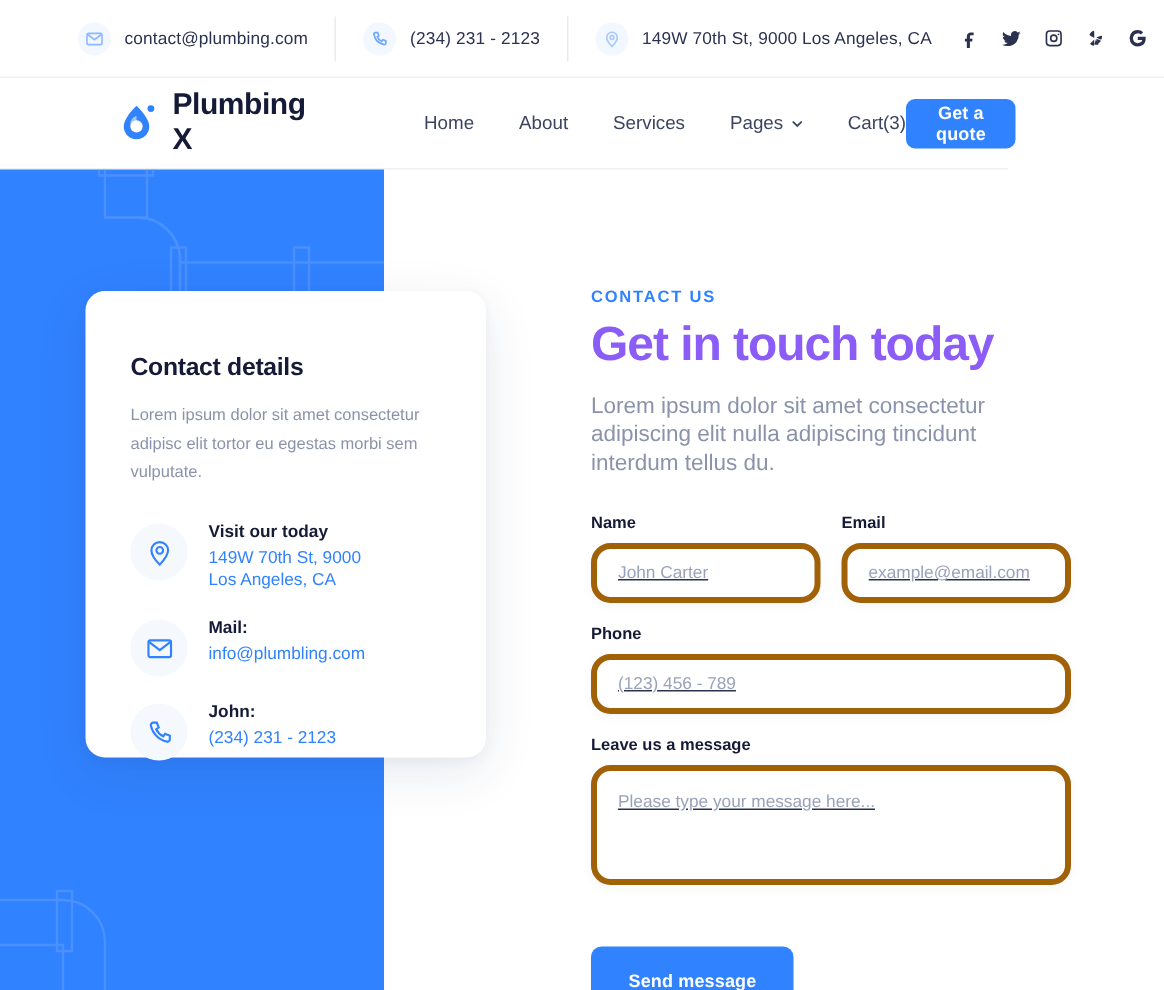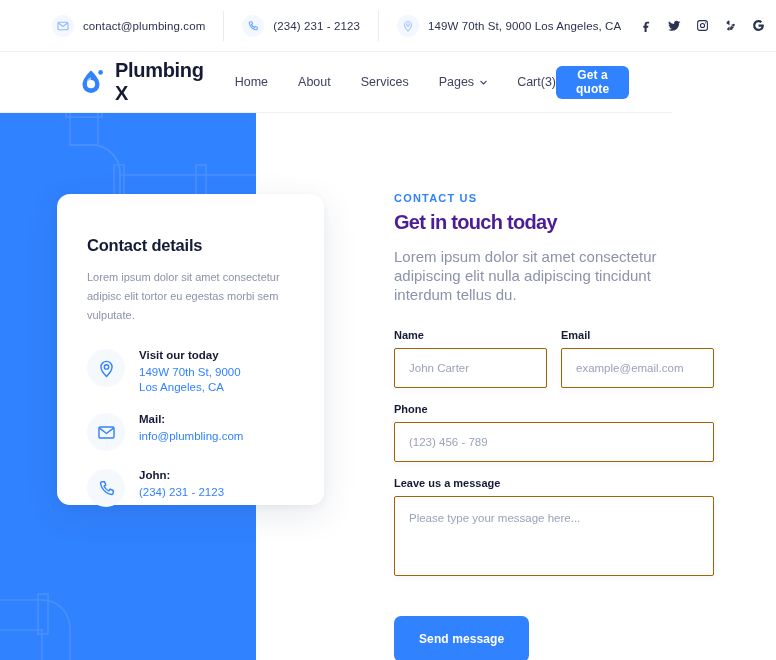--- a/index.html
+++ b/index.html
@@ -42,21 +42,21 @@
   
   .header {
     position: absolute; left: 0; top: 52px; width: 672px; height: 61px;
     display: flex; align-items: center; padding: 0 80px;
     border-bottom: 1px solid #edf0f5;
   }
   .logo { display: flex; align-items: center; gap: 9px; cursor: pointer; }
   .logo-mark { width: 26px; height: 28px; position: relative; }
   .logo-text { font-size: 20px; font-weight: bold; color: #151b37; letter-spacing: -.3px; }
 
-  .nav { display: flex; align-items: center; gap: 30px; margin-left: 31px; }
+  .nav { display: flex; align-items: center; gap: 30px; margin-left: 79px; }
   .nav a {
     font-size: 12.5px; color: #3c4460; text-decoration: none; cursor: pointer;
     display: flex; align-items: center; gap: 5px; white-space: nowrap;
   }
   .chev { display: inline-block; width: 8px; height: 8px; }
   .chev svg { display: block; }
 
   .quote-btn {
     margin-left: auto;
     background: #3182ff; color: #fff; border: none;
@@ -93,33 +93,34 @@
     margin-top: 2px;
   }
   .cc-ico svg { display: block; }
   .cc-body { padding-top: 2px; }
   .cc-label { font-size: 11.5px; font-weight: bold; color: #151b37; }
   .cc-value { margin-top: 4px; font-size: 11.5px; color: #3182ff; line-height: 15px; cursor: pointer; }
 
   
   .form-section { position: absolute; left: 394px; top: 192px; width: 320px; }
   .eyebrow { font-size: 11px; font-weight: bold; color: #3182ff; letter-spacing: 1.2px; }
-  .h1 { margin-top: 7px; font-size: 20px; font-weight: bold; color: #4c1d95; letter-spacing: -.7px; }
+  .h1 { margin-top: 7px; font-size: 32px; font-weight: bold; color: #8b5cf6; letter-spacing: -.7px; }
   .lead { margin-top: 13px; font-size: 15px; color: #8b93ab; line-height: 19px; width: 312px; }
 
   .form { margin-top: 25px; }
   .row2 { display: flex; gap: 14px; justify-content: flex-end; }
   .fgroup { flex: 1; min-width: 0; margin-bottom: 15px; }
   .flabel { display: block; font-size: 11px; font-weight: bold; color: #151b37; margin-bottom: 7px; }
   .finput, .ftextarea {
     width: 100%; background: #fff;
-    border: 1px solid #a16207; border-radius: 2px;
+    border: 4px solid #a16207; border-radius: 13px;
     font-family: "Liberation Sans", sans-serif; font-size: 11.5px; color: #2b3250;
     box-shadow: 0 2px 7px rgba(30,50,95,.045);
     outline: none;
+    text-decoration: underline;
   }
   .finput { height: 40px; padding: 0 14px; }
   .ftextarea { height: 80px; padding: 13px 14px; resize: none; line-height: 17px; }
   .finput::placeholder, .ftextarea::placeholder { color: #9aa2ba; }
   .send-btn {
     margin-top: 21px; background: #3182ff; color: #fff; border: none;
     font-family: "Liberation Sans", sans-serif; font-size: 12px; font-weight: bold;
     padding: 0 25px; height: 46px; border-radius: 7px; cursor: pointer;
     letter-spacing: .1px;
   }

